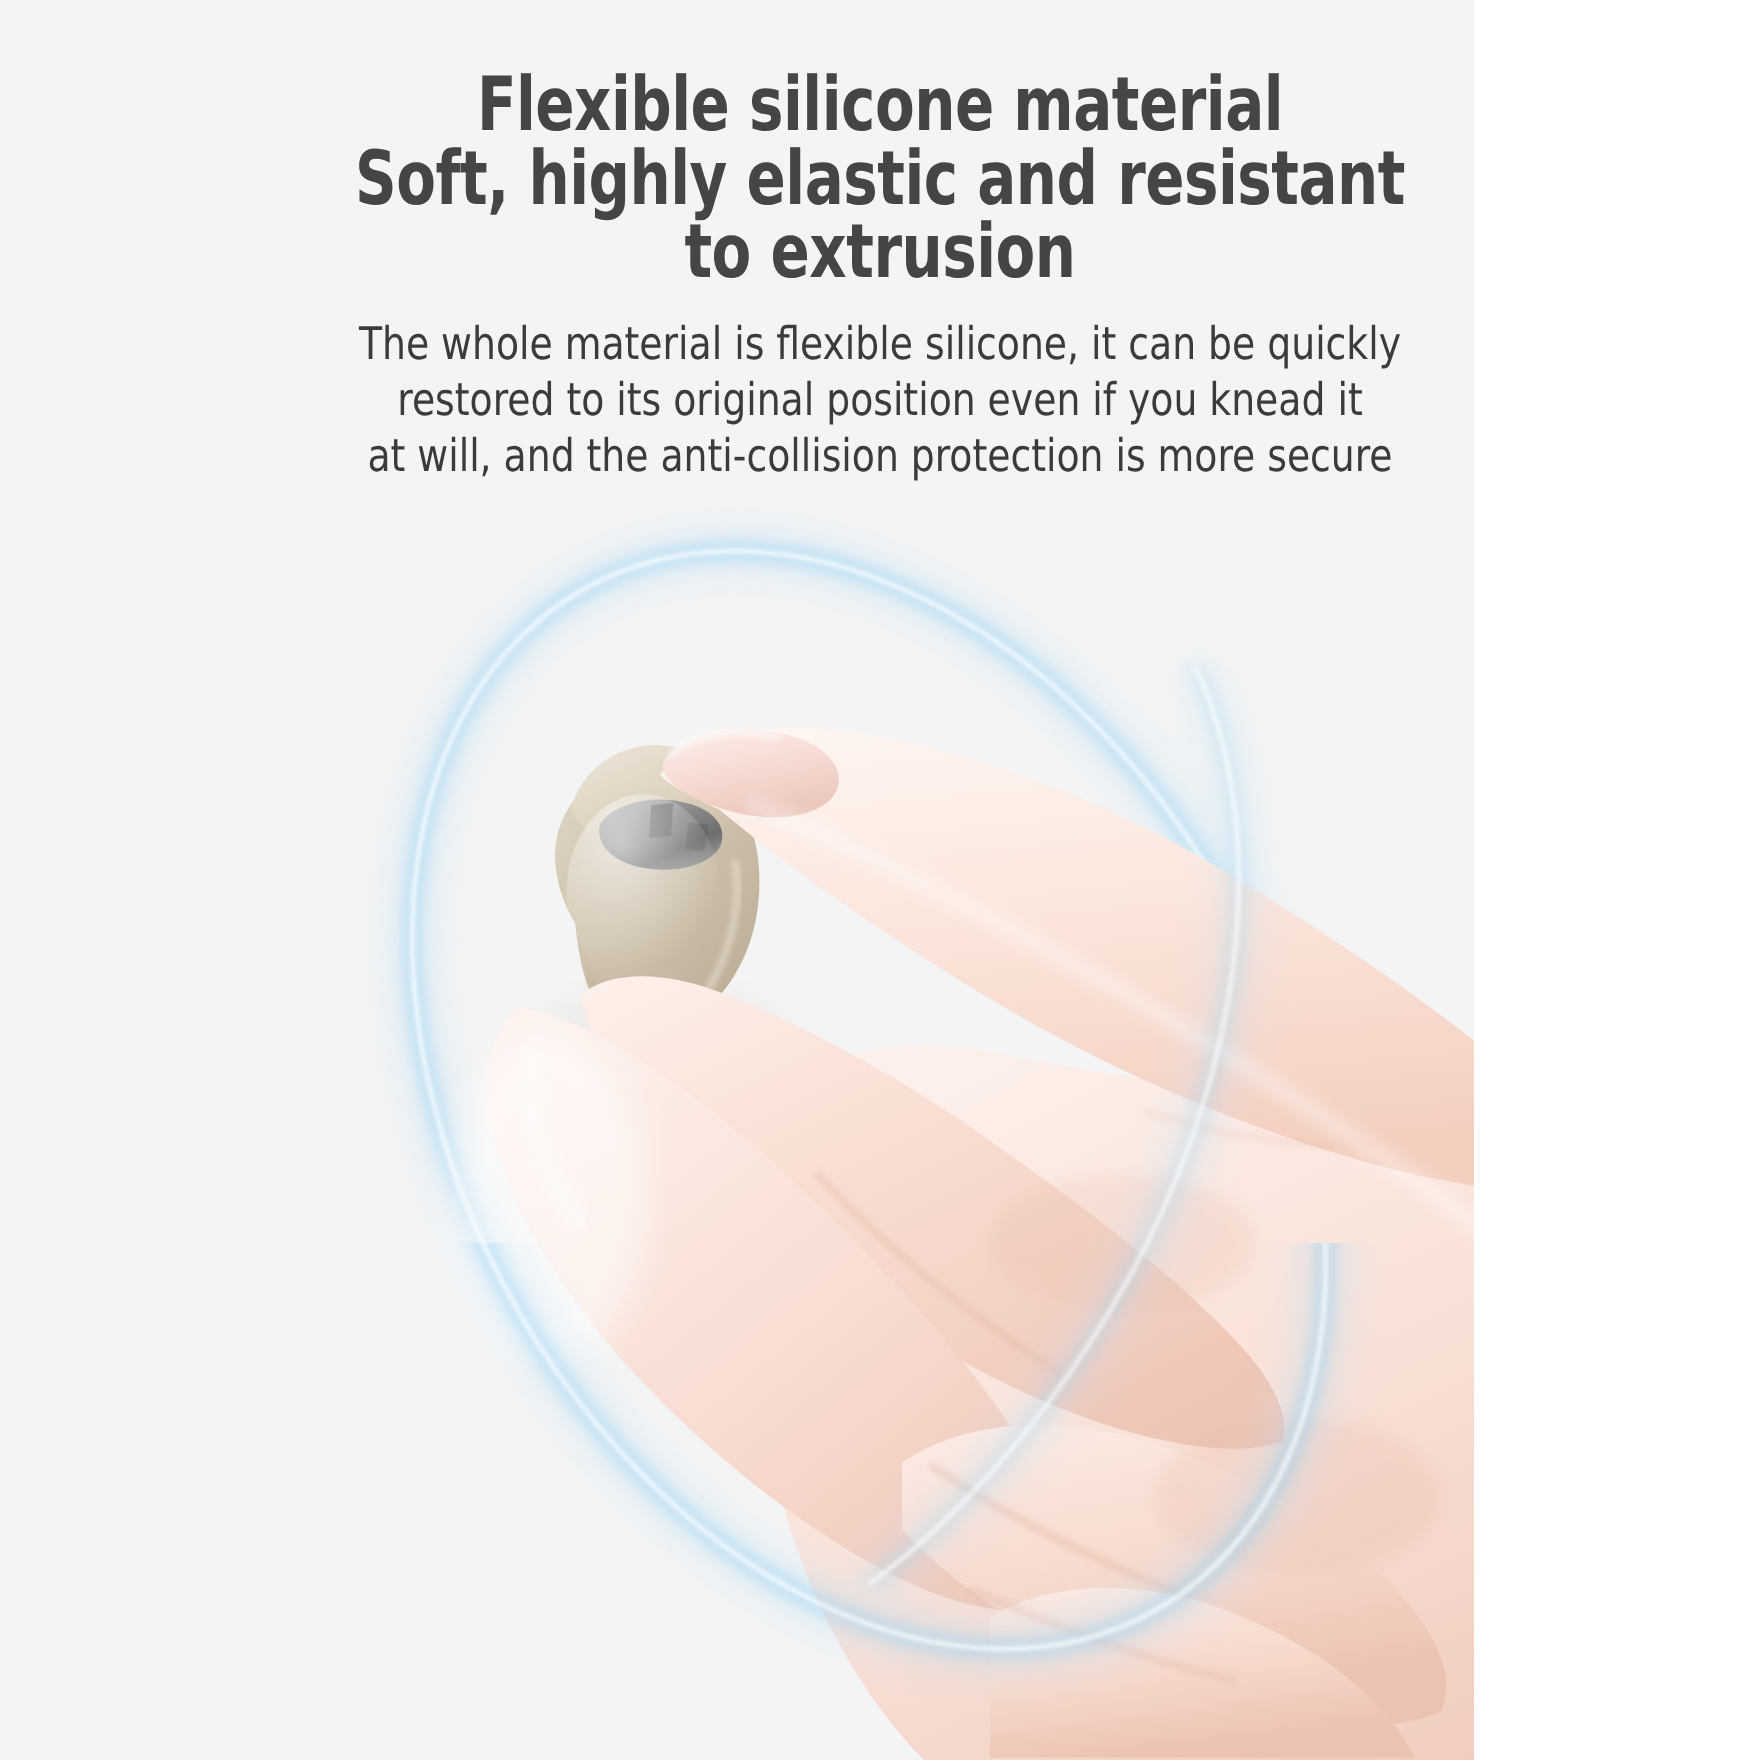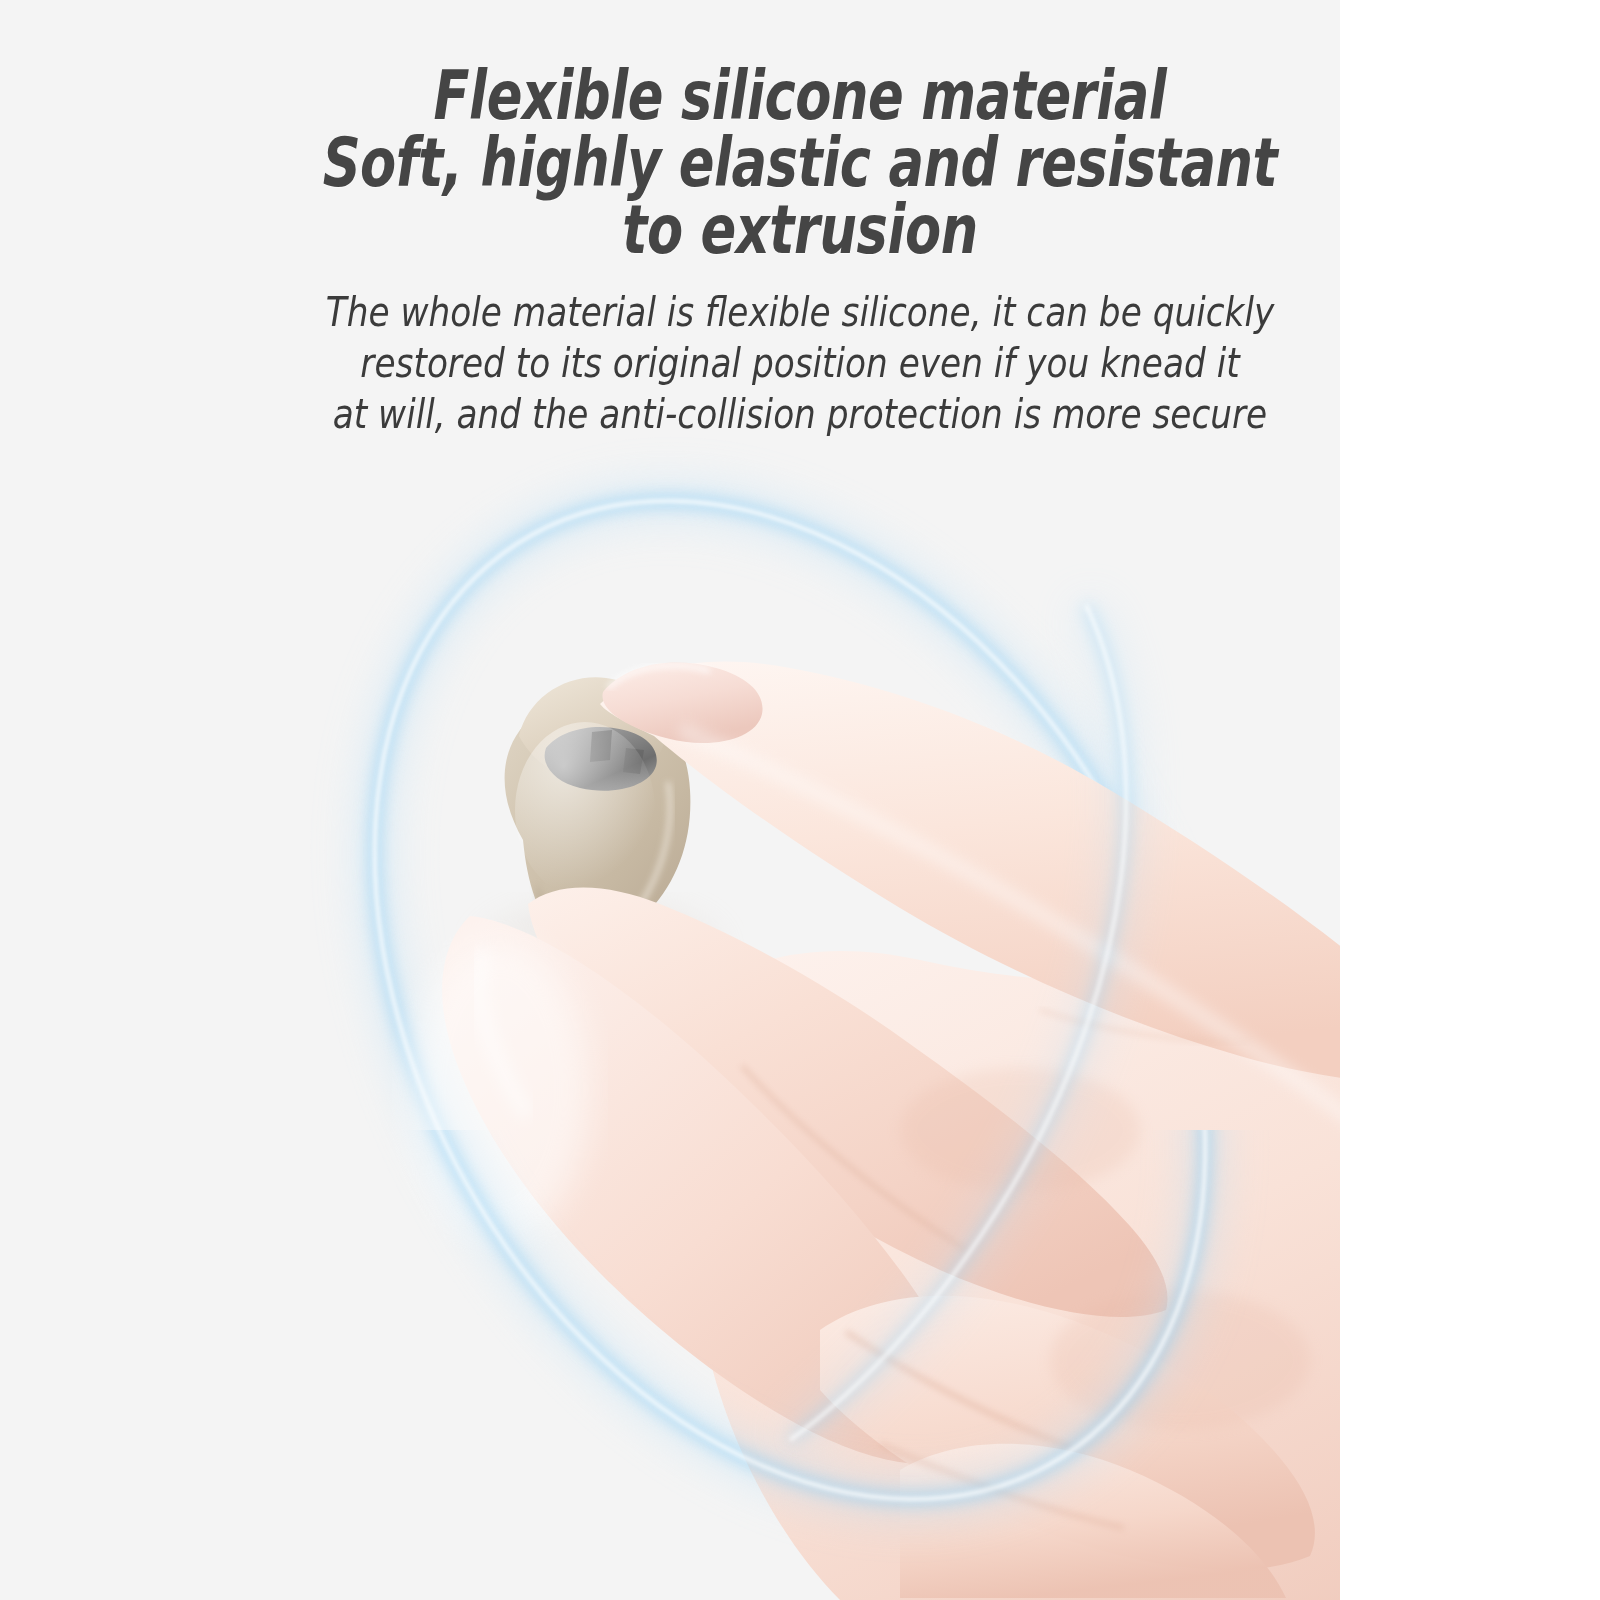--- a/index.html
+++ b/index.html
@@ -11,21 +11,20 @@
   body {
     font-family: "Liberation Sans", "DejaVu Sans", sans-serif;
   }
 
   #poster {
     position: relative;
     width: 1340px;
     height: 1600px;
     overflow: hidden;
     background: #f4f4f4;
-    font-style: italic;
   }
 
   
   #text-block {
     position: absolute;
     left: 0;
     top: 0;
     width: 1600px;
     z-index: 40;
     text-align: center;

